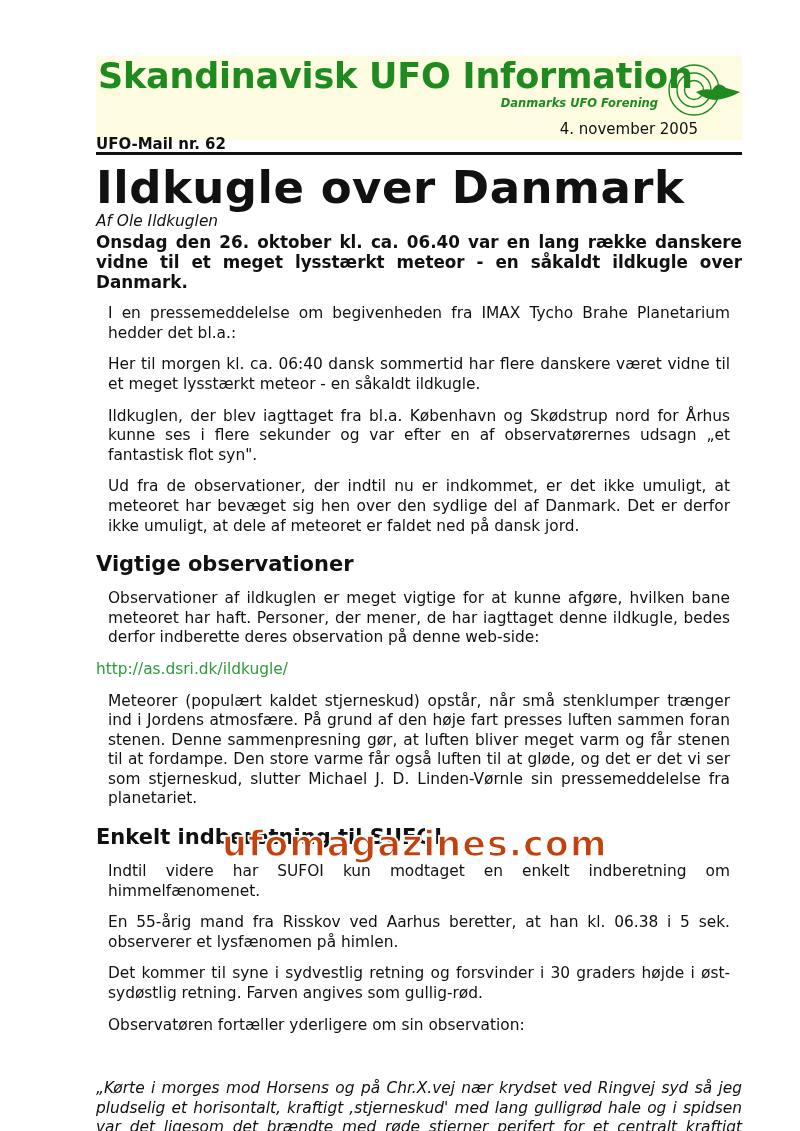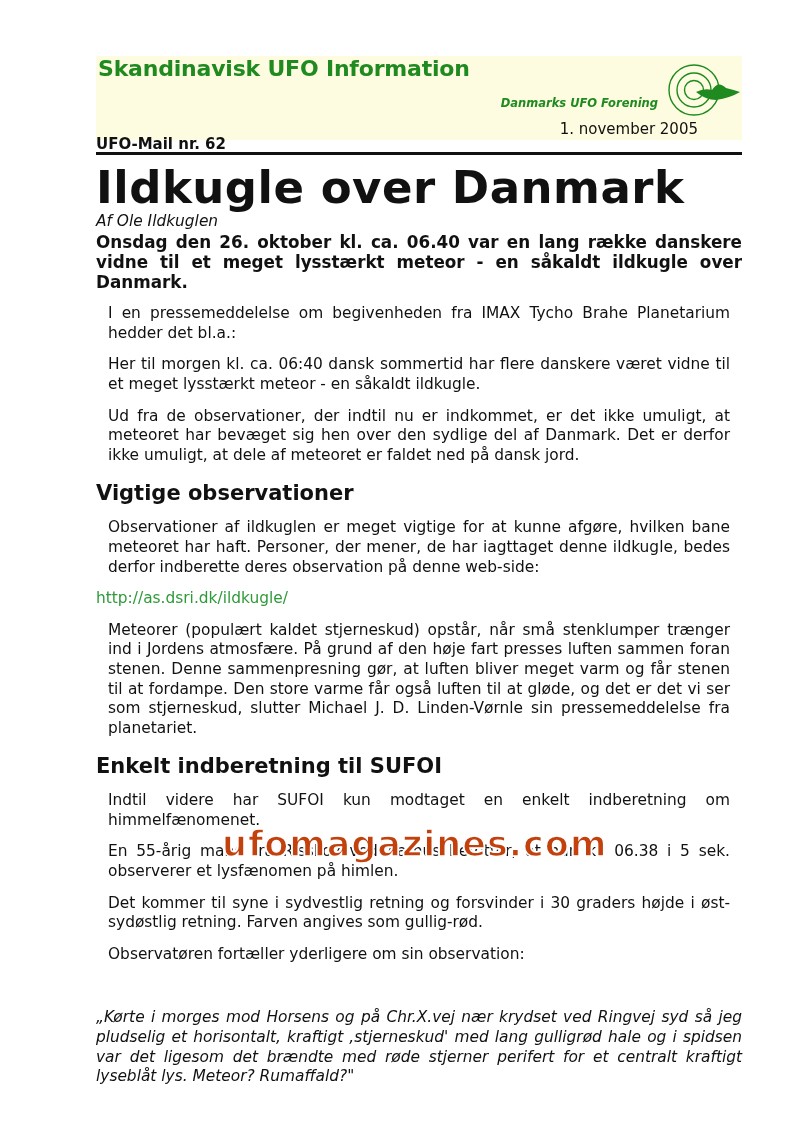--- a/index.html
+++ b/index.html
@@ -1,21 +1,21 @@
 <!DOCTYPE html>
 <html><head>
   <meta charset="utf-8">
   <style>
     html, body { margin: 0; padding: 0; background: #ffffff; }
     body { width: 800px; height: 1131px; position: relative; overflow: hidden;
            font-family: "DejaVu Sans", sans-serif; color: #111; }
     .page { position: absolute; left: 96px; top: 56px; width: 646px; }
     .masthead { position: relative; height: 84px; background: #fdfbe0; }
     .mast-title { position: absolute; left: 2px; top: 0px; font-weight: bold;
-                  font-size: 22px; color: #1f8a1f; letter-spacing: -0.2px; white-space: nowrap; }
+                  font-size: 35px; color: #1f8a1f; letter-spacing: -0.2px; white-space: nowrap; }
     .mast-sub { position: absolute; right: 84px; top: 40px; font-style: italic; font-weight: bold;
                 font-size: 11.5px; color: #1f8a1f; white-space: nowrap; margin-left: 36px; }
     .mast-logo { position: absolute; right: 0px; top: 4px; width: 76px; height: 60px; }
     .issue { position: absolute; left: 0; top: 64px; font-weight: bold; font-size: 15px; white-space: nowrap; margin-top: 15px; }
     .date { position: absolute; right: 44px; top: 64px; font-size: 15px; white-space: nowrap; }
     .rule { position: absolute; left: 0; top: 96px; width: 646px; height: 3px; background: #111; }
     .headline { position: absolute; left: 0; top: 105px; width: 646px; text-align: left;
                 font-weight: bold; font-size: 45px; letter-spacing: 0.5px; white-space: nowrap; }
     .content { position: absolute; left: 0; top: 156px; width: 646px; font-size: 15.4px; line-height: 19.6px; }
     .byline { font-style: italic; }
@@ -36,30 +36,31 @@
   <div class="masthead">
     <div class="mast-title">Skandinavisk UFO Information</div>
     <div class="mast-sub">Danmarks UFO Forening</div>
     <svg class="mast-logo" viewBox="0 0 76 60">
       <circle cx="28" cy="30" r="25" fill="none" stroke="#1f8a1f" stroke-width="1.4"></circle>
       <circle cx="28" cy="30" r="17" fill="none" stroke="#1f8a1f" stroke-width="1.4"></circle>
       <circle cx="28" cy="30" r="9.5" fill="none" stroke="#1f8a1f" stroke-width="1.4"></circle>
       <path d="M30 32 Q38 28 46 30 Q52 20 60 28 Q68 30 74 32 Q64 38 50 40 Q40 40 30 32 Z" fill="#1f8a1f"></path>
     </svg>
     <div class="issue">UFO-Mail nr. 62</div>
-    <div class="date">1. november 2005</div>
+    <div class="date">4. november 2005</div>
   </div>
   <div class="rule"></div>
   <div class="headline">Ildkugle over Danmark</div>
 
   <div class="content">
     <div class="byline">Af Ole Ildkuglen</div>
     <div class="lead">Onsdag den 26. oktober kl. ca. 06.40 var en lang række danskere vidne til et meget lysstærkt meteor - en såkaldt ildkugle over Danmark.</div>
     <p class="p">I en pressemeddelelse om begivenheden fra IMAX Tycho Brahe Planetarium hedder det bl.a.:</p>
     <p class="p">Her til morgen kl. ca. 06:40 dansk sommertid har flere danskere været vidne til et meget lysstærkt meteor - en såkaldt ildkugle.</p>
+    <p class="p">Ildkuglen, der blev iagttaget fra bl.a. København og Skødstrup nord for Århus kunne ses i flere sekunder og var efter en af observatørernes udsagn „et fantastisk flot syn".</p>
     <p class="p">Ud fra de observationer, der indtil nu er indkommet, er det ikke umuligt, at meteoret har bevæget sig hen over den sydlige del af Danmark. Det er derfor ikke umuligt, at dele af meteoret er faldet ned på dansk jord.</p>
 
     <div class="h2">Vigtige observationer</div>
     <p class="p">Observationer af ildkuglen er meget vigtige for at kunne afgøre, hvilken bane meteoret har haft. Personer, der mener, de har iagttaget denne ildkugle, bedes derfor indberette deres observation på denne web-side:</p>
     <div class="link">http://as.dsri.dk/ildkugle/</div>
     <p class="p">Meteorer (populært kaldet stjerneskud) opstår, når små stenklumper trænger ind i Jordens atmosfære. På grund af den høje fart presses luften sammen foran stenen. Denne sammenpresning gør, at luften bliver meget varm og får stenen til at fordampe. Den store varme får også luften til at gløde, og det er det vi ser som stjerneskud, slutter Michael J. D. Linden-Vørnle sin pressemeddelelse fra planetariet.</p>
 
     <div class="h2">Enkelt indberetning til SUFOI</div>
     <p class="p">Indtil videre har SUFOI kun modtaget en enkelt indberetning om himmelfænomenet.</p>
     <p class="p">En 55-årig mand fra Risskov ved Aarhus beretter, at han kl. 06.38 i 5 sek. observerer et lysfænomen på himlen.</p>

